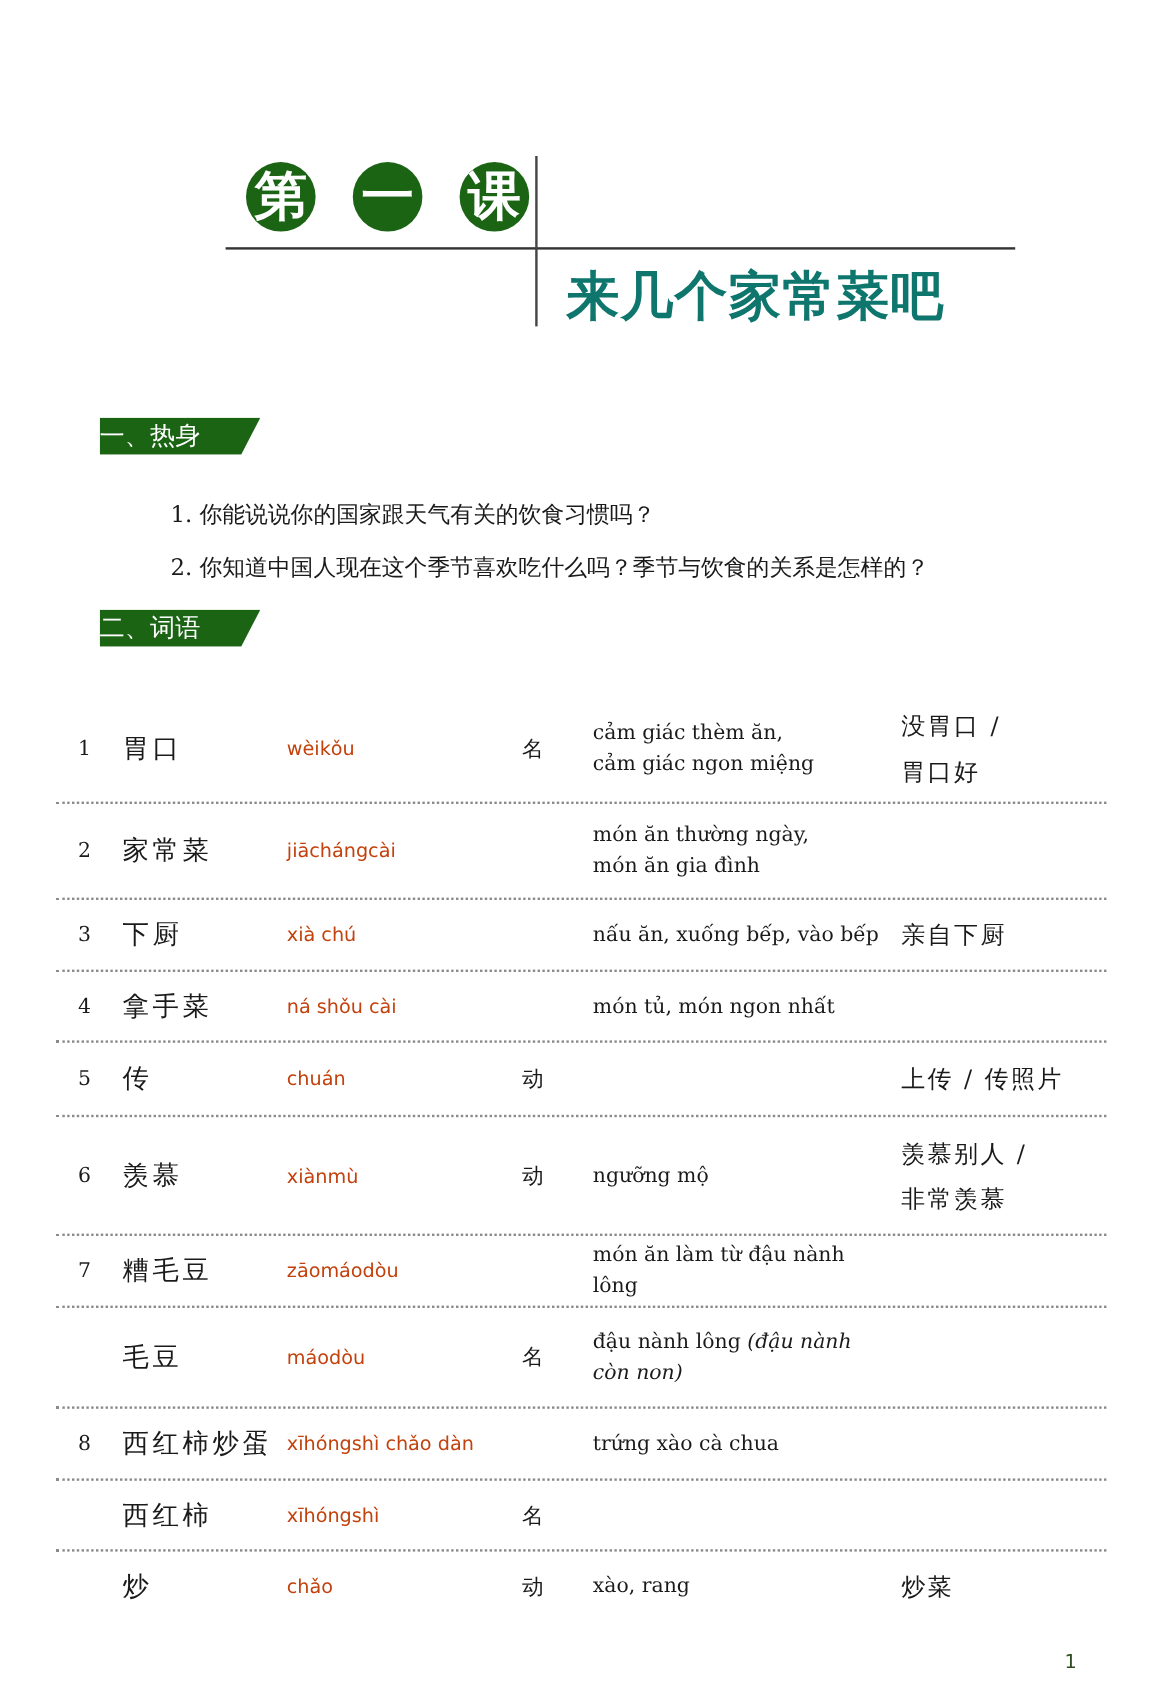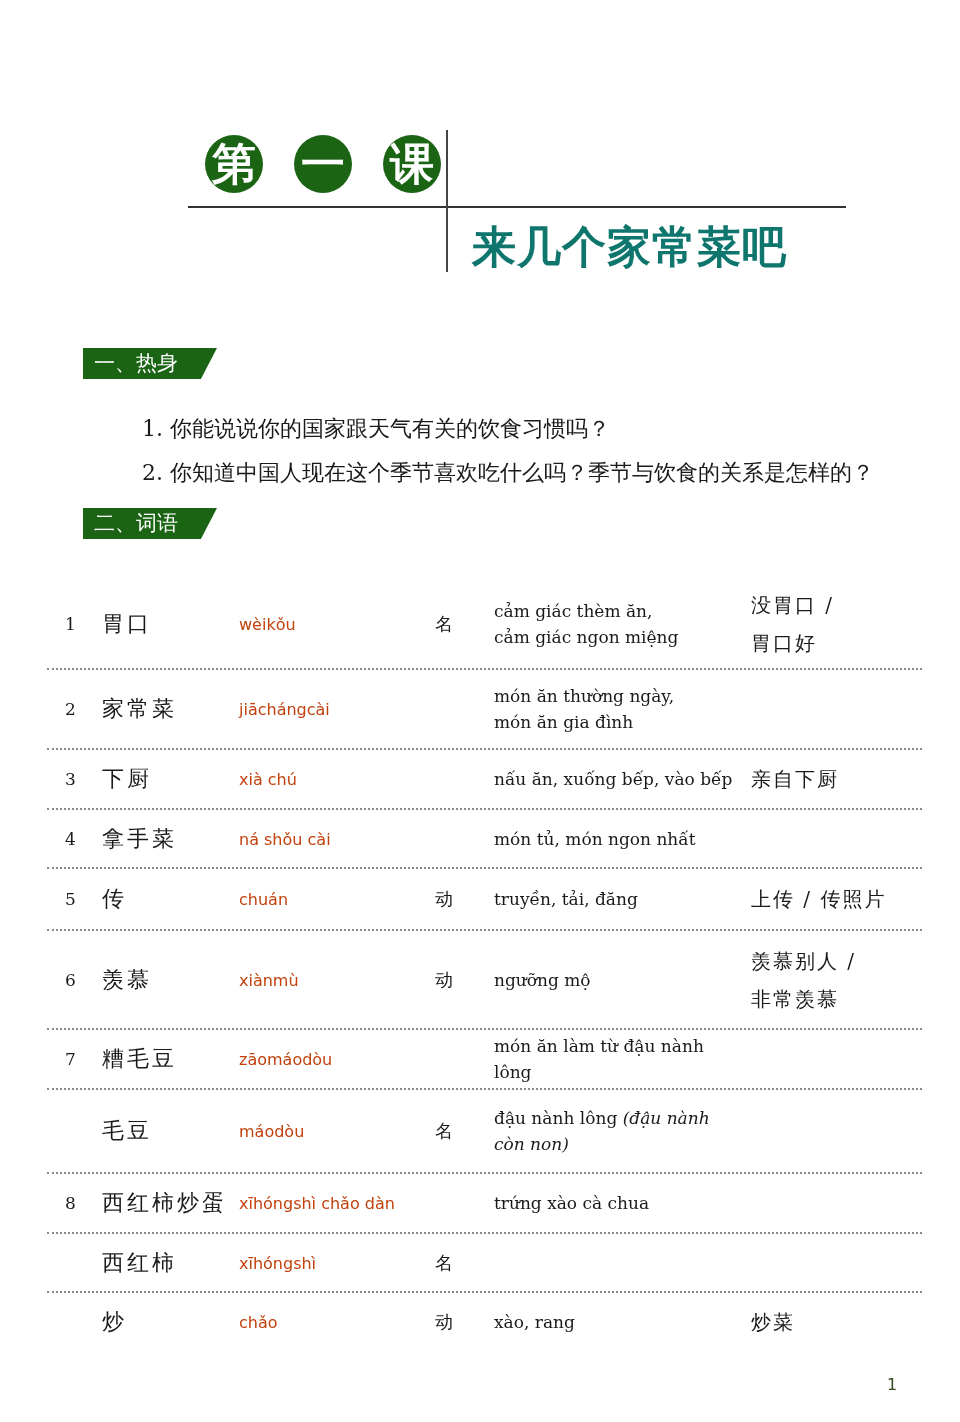--- a/index.html
+++ b/index.html
@@ -13,27 +13,27 @@
             font-size: 44px; display: flex; align-items: center; justify-content: center;
             line-height: 1; }
   .hline { position: absolute; left: 188px; top: 206px; width: 658px; height: 2px; background: #333; }
   .vline { position: absolute; left: 446px; top: 130px; width: 2px; height: 142px; background: #444; }
   .lesson-title { position: absolute; left: 472px; top: 218px; font-family: "DejaVu Sans", sans-serif;
                   font-weight: bold; font-size: 44px; color: #0f766e; letter-spacing: 1px; }
 
   
   .section-tag { position: absolute; left: 83px; height: 31px; width: 134px;
                  background: #1a6414; color: #fff; font-family: "DejaVu Sans", sans-serif;
-                 font-size: 21px; line-height: 31px; padding-left: 11px; box-sizing: border-box;
+                 font-size: 21px; line-height: 31px; box-sizing: border-box;
                  clip-path: polygon(0 0, 100% 0, 88% 100%, 0 100%); }
   .tag-1 { top: 348px; }
   .tag-2 { top: 508px; }
 
   
-  .questions { position: absolute; left: 142px; top: 415px; font-size: 22px; }
+  .questions { position: absolute; left: 142px; top: 415px; font-size: 19px; }
   .question { height: 44px; line-height: 28px; }
 
   
   .vocab { position: absolute; left: 47px; top: 580px; width: 875px; }
   .vrow { position: relative; border-bottom: 2px dotted #8a8a8a; }
   .cell { position: absolute; top: 50%; transform: translateY(-50%); }
   .num { left: 18px; font-size: 17px; }
   .hanzi { left: 55px; font-size: 22px; letter-spacing: 3px; font-family: "DejaVu Serif", serif; }
   .pinyin { left: 192px; font-size: 16px; font-family: "DejaVu Sans", sans-serif; color: #c2410c; }
   .pos { left: 388px; font-size: 18px; }
@@ -98,21 +98,20 @@
     <span class="cell pinyin">ná shǒu cài</span>
     <span class="cell pos"></span>
     <span class="cell meaning">món tủ, món ngon nhất</span>
     <span class="cell example"></span>
   </div>
   <div class="vrow" style="height:60px">
     <span class="cell num">5</span>
     <span class="cell hanzi">传</span>
     <span class="cell pinyin">chuán</span>
     <span class="cell pos">动</span>
-    <span class="cell meaning">truyền, tải, đăng</span>
     <span class="cell example">上传 / 传照片</span>
   </div>
   <div class="vrow" style="height:97px">
     <span class="cell num">6</span>
     <span class="cell hanzi">羡慕</span>
     <span class="cell pinyin">xiànmù</span>
     <span class="cell pos">动</span>
     <span class="cell example">羡慕别人 /
 非常羡慕</span>
     <span class="cell meaning">ngưỡng mộ</span>

